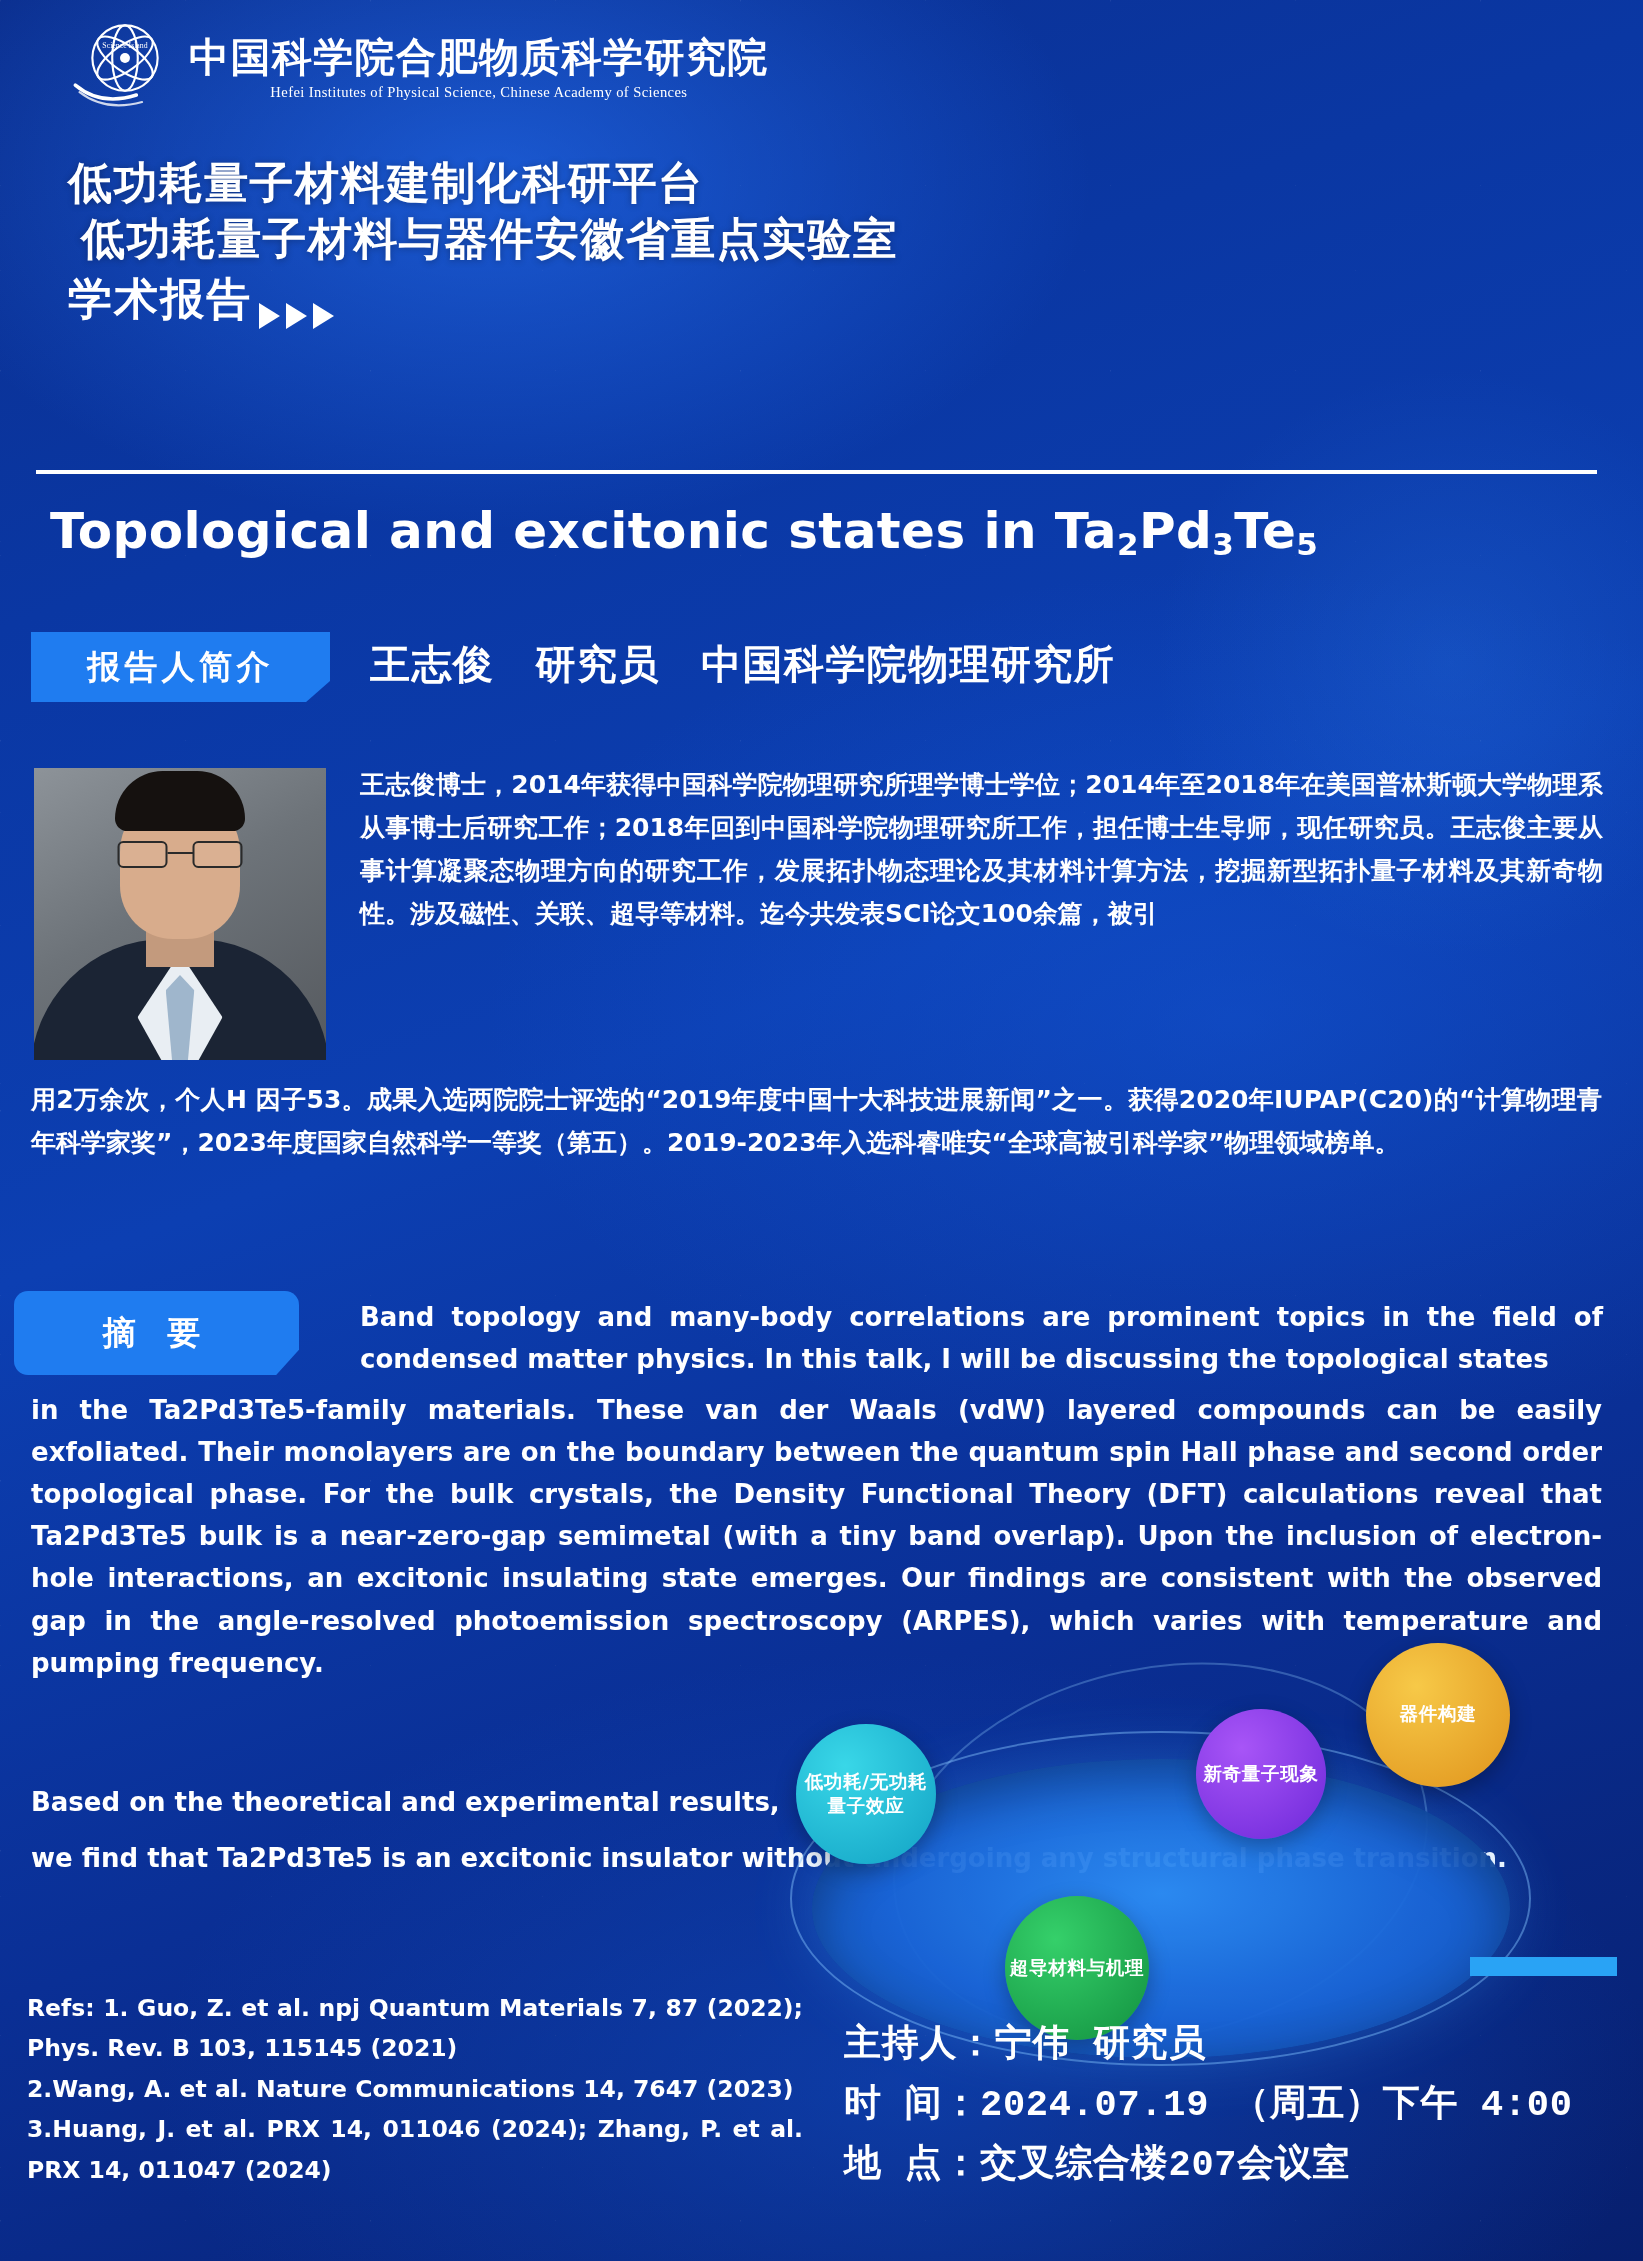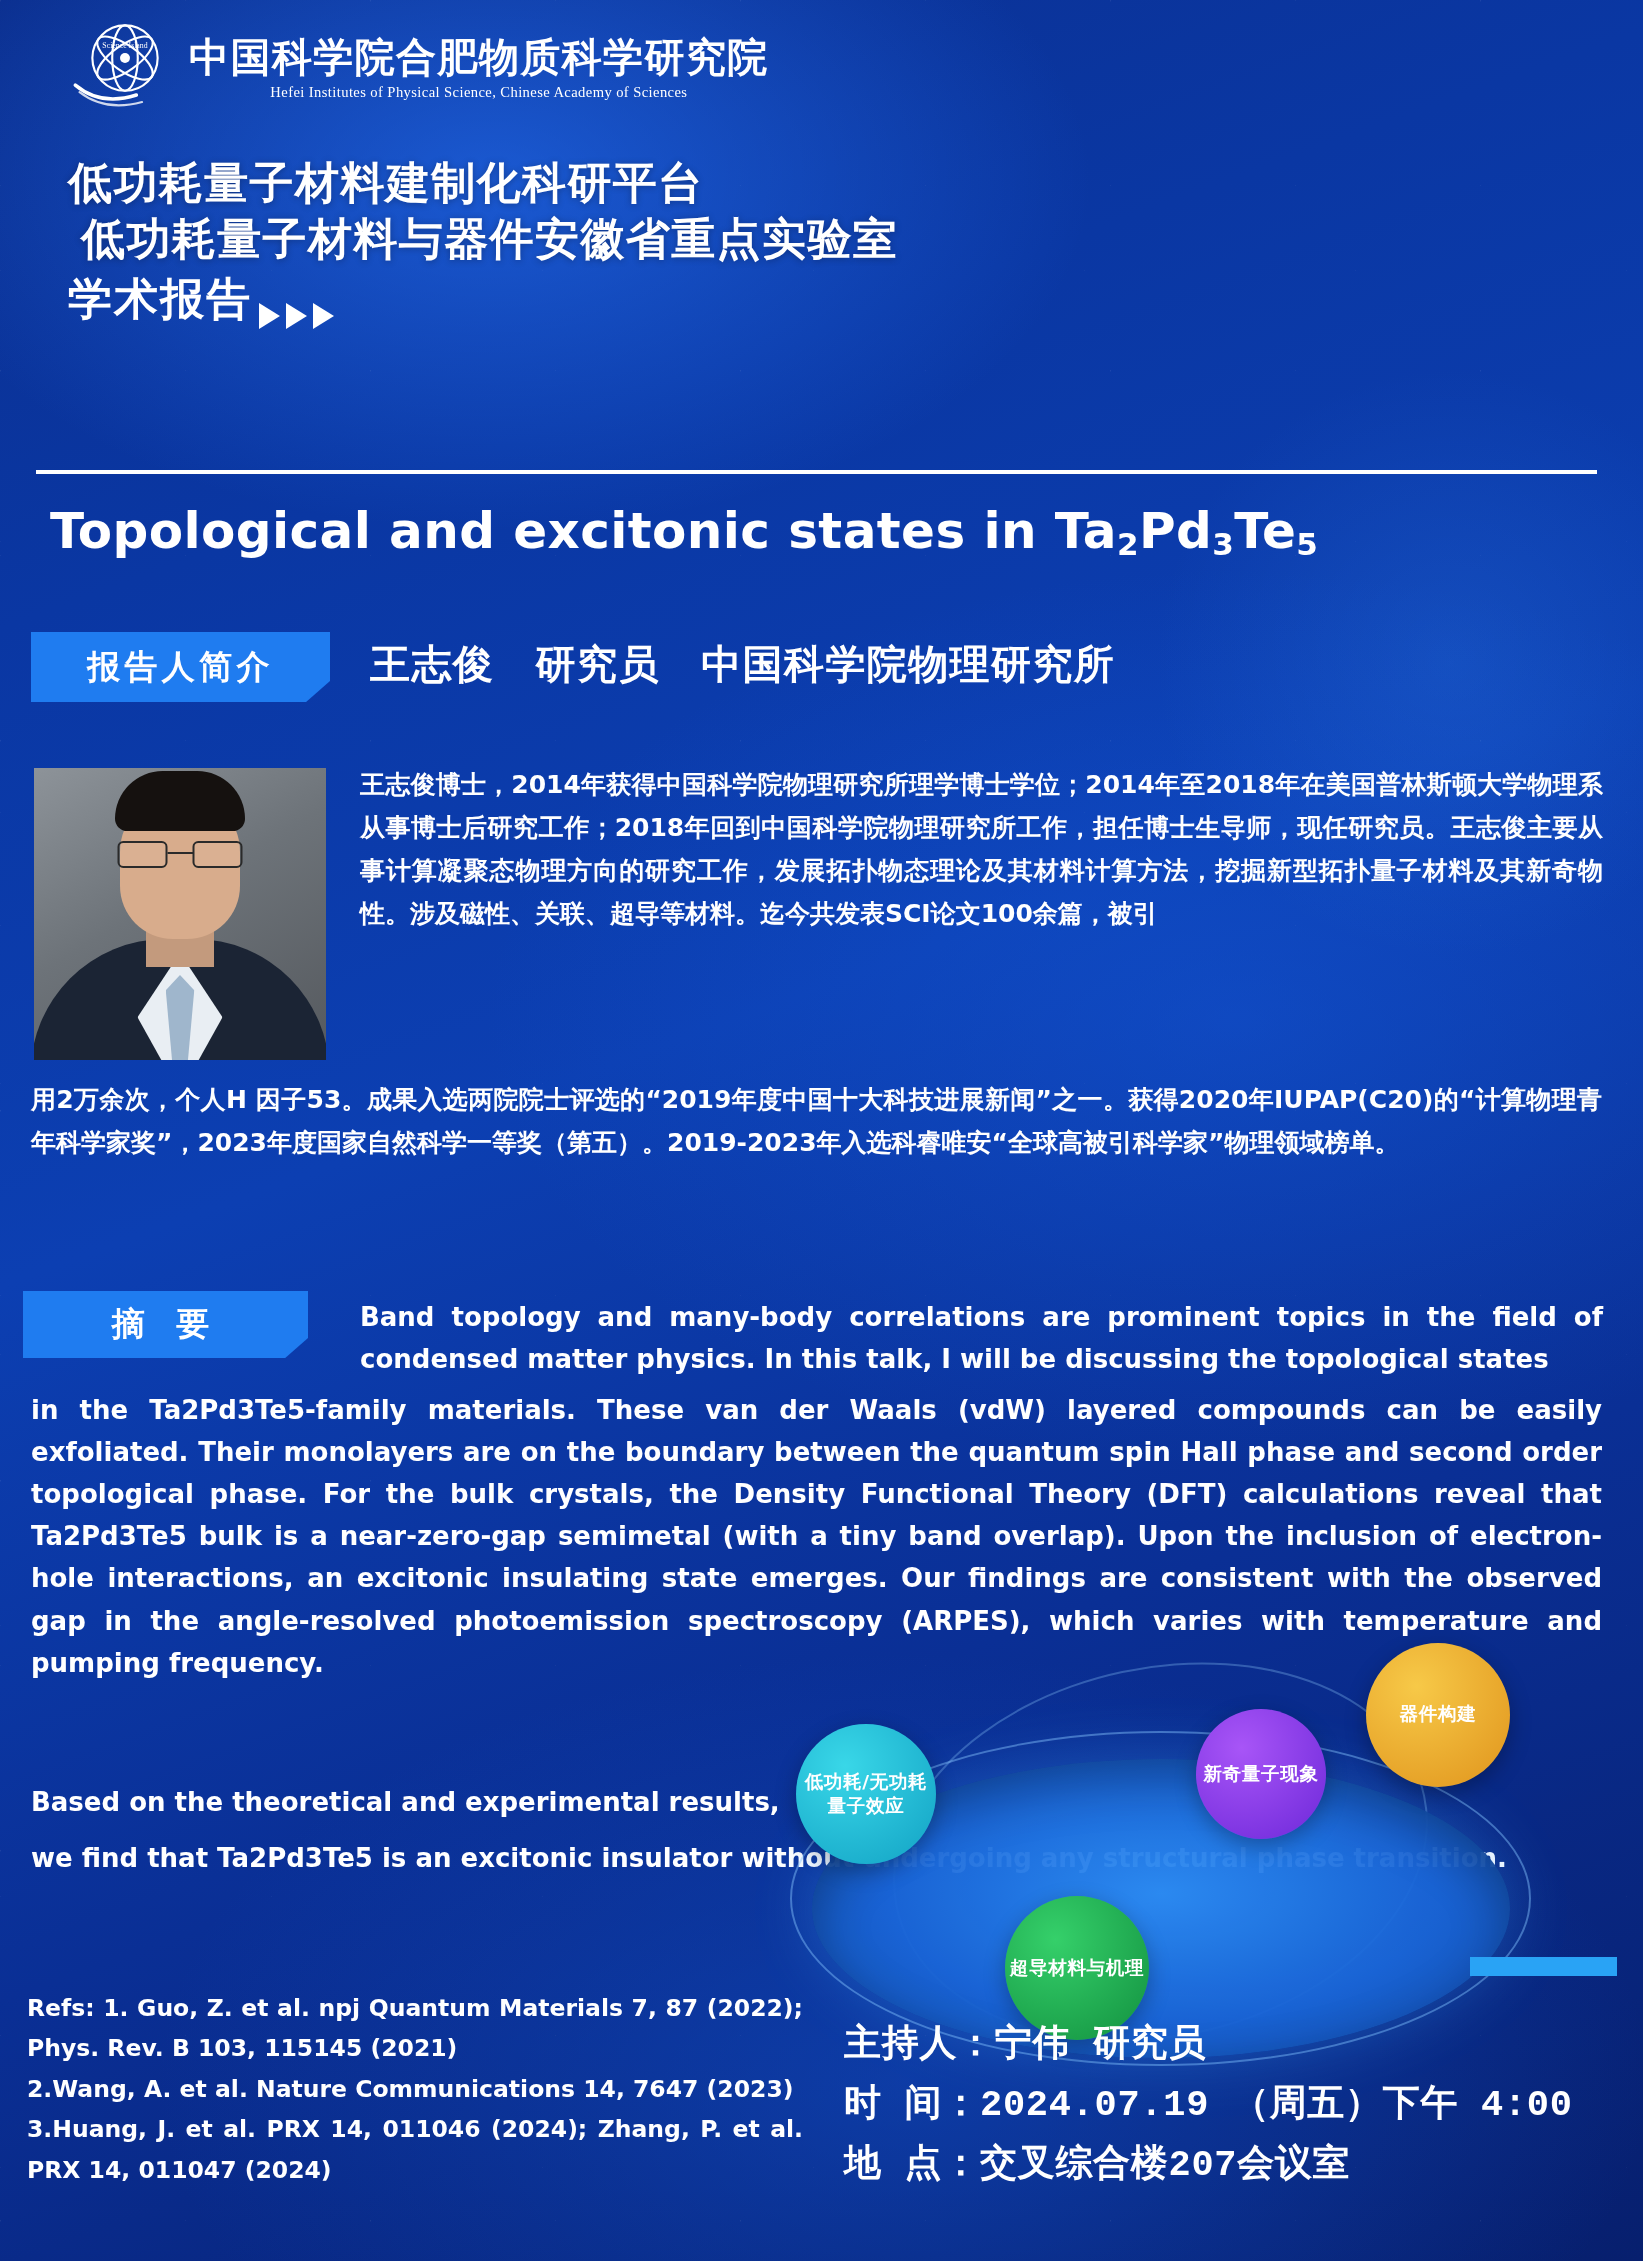--- a/index.html
+++ b/index.html
@@ -100,22 +100,23 @@
   .tag::after {
     content: ""; position: absolute; right: 0px; top: 0;
     border-left: 20px solid transparent; border-top: 20px solid #0a2f95;
     opacity: 0.0;
   }
   .tag-speaker {
     left: 31px; top: 632px; width: 299px; height: 70px; font-size: 33px; letter-spacing: 4.3px;
     clip-path: polygon(0 0, 100% 0, 100% 70%, 92% 100%, 0 100%);
   }
   .tag-abstract {
-    left: 23px; top: 1291px; width: 285px; height: 67px; font-size: 33px; letter-spacing: 10px;
+    left: 14px; top: 1291px; width: 285px; height: 84px; font-size: 33px; letter-spacing: 10px;
     clip-path: polygon(0 0, 100% 0, 100% 70%, 92% 100%, 0 100%);
+    border-radius: 14px;
   }
 
   .speaker-name {
     position: absolute; left: 370px; top: 637px;
     font-family: "DejaVu Sans", sans-serif; font-weight: 700;
     color: #ffffff; font-size: 40px; letter-spacing: 1.4px; white-space: nowrap;
   }
 
   
   .portrait {

